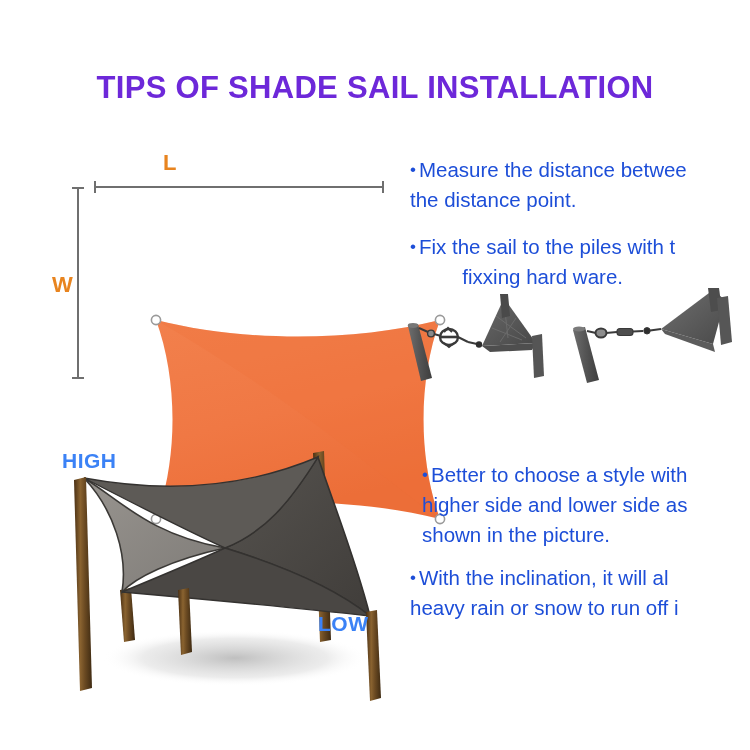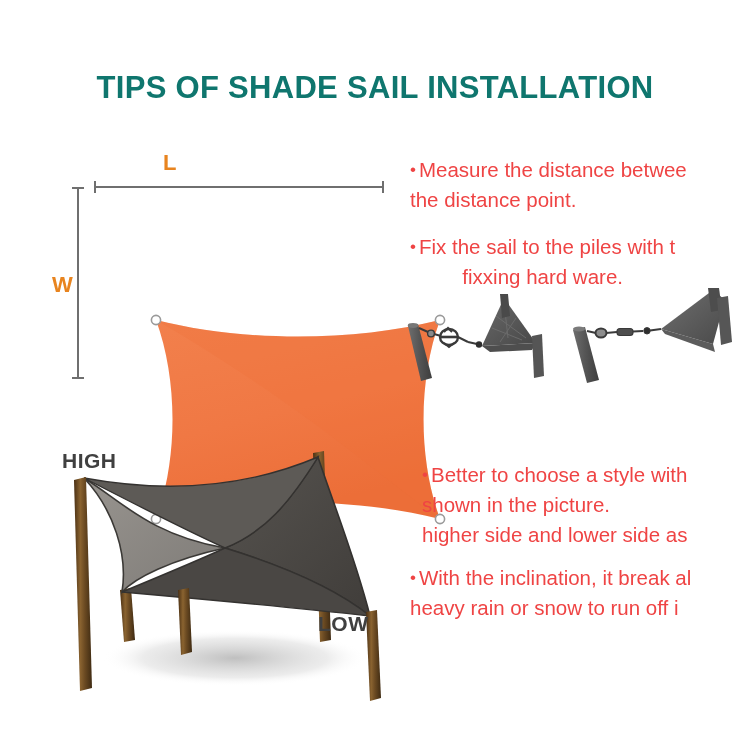--- a/index.html
+++ b/index.html
@@ -25,30 +25,30 @@
   
   .title {
     position: absolute;
     left: 0;
     top: 70px;
     width: 750px;
     text-align: center;
     font-size: 31px;
     font-weight: bold;
     letter-spacing: 0.3px;
-    color: #0f766e;
+    color: #6d28d9;
     white-space: nowrap;
   }
 
   
   .tip {
     position: absolute;
     font-size: 20.5px;
     line-height: 30px;
-    color: #ef4444;
+    color: #1d4ed8;
     white-space: nowrap;
     font-weight: 500;
   }
   .tip .bullet {
     font-size: 17px;
     vertical-align: 2px;
     padding-right: 3px;
   }
 
   
@@ -144,21 +144,21 @@
     width: 375px;
     height: 270px;
   }
   #canopy-svg {
     position: absolute;
     left: 0; top: 0;
     width: 375px; height: 270px;
   }
   .hl-label {
     position: absolute;
-    color: #404040;
+    color: #3b82f6;
     font-weight: bold;
     font-size: 21px;
     letter-spacing: 0.5px;
   }
   #label-high { left: 62px;  top: 449px; }
   #label-low  { left: 318px; top: 612px; }
 </style>
 </head>
 <body>
 
@@ -372,29 +372,29 @@
   </div>
 
   <div class="hl-label" id="label-high">HIGH</div>
   <div class="hl-label" id="label-low">LOW</div>
 
   <div class="tip" style="left:422px; top:460px;">
     <div>
       <span class="bullet">•</span><span>Better to choose a style with</span>
     </div>
     <div>
+      <span>higher side and lower side as</span>
+    </div>
+    <div>
       <span>shown in the picture.</span>
     </div>
-    <div>
-      <span>higher side and lower side as</span>
-    </div>
   </div>
 
   <div class="tip" style="left:410px; top:563px;">
     <div>
-      <span class="bullet">•</span><span>With the inclination, it break al</span>
+      <span class="bullet">•</span><span>With the inclination, it will al</span>
     </div>
     <div>
       <span>heavy rain or snow to run off i</span>
     </div>
   </div>
 
 </div>
 
 </body></html>

